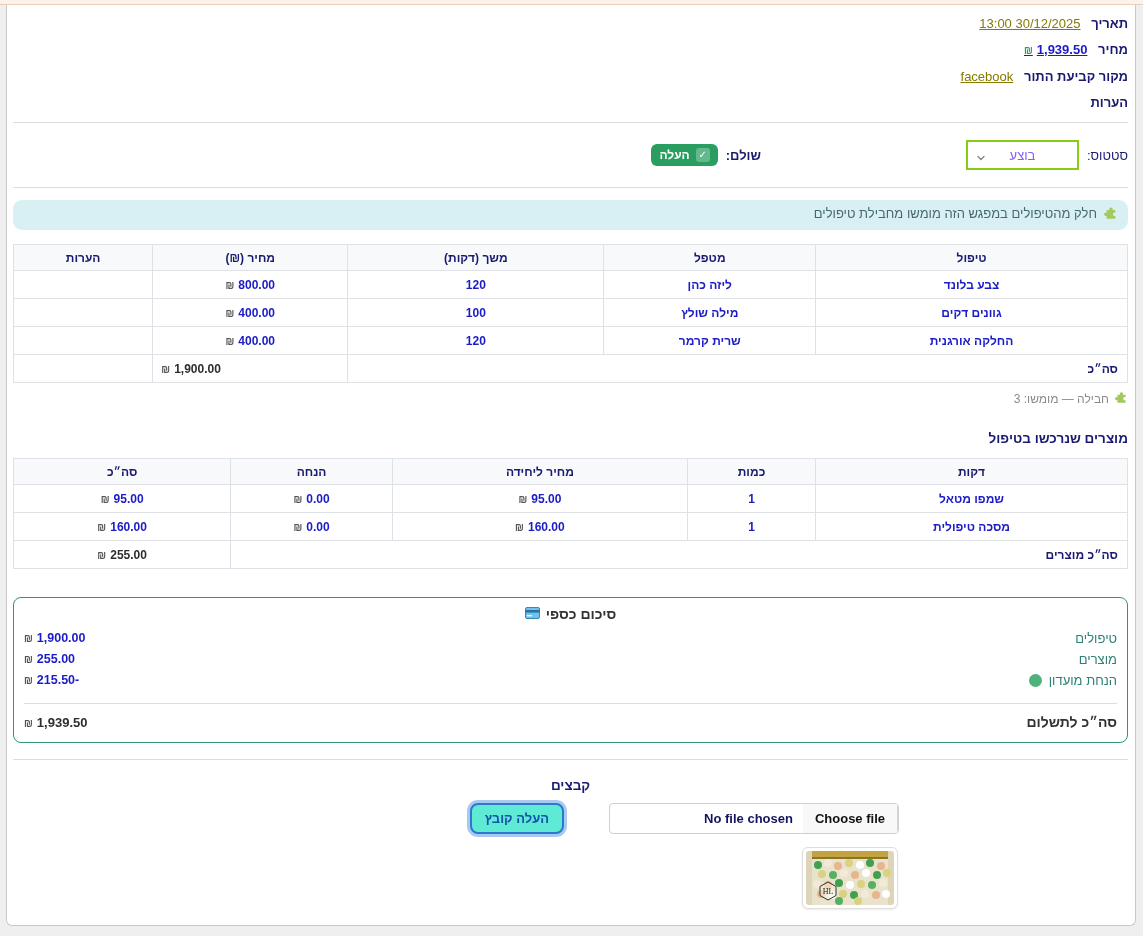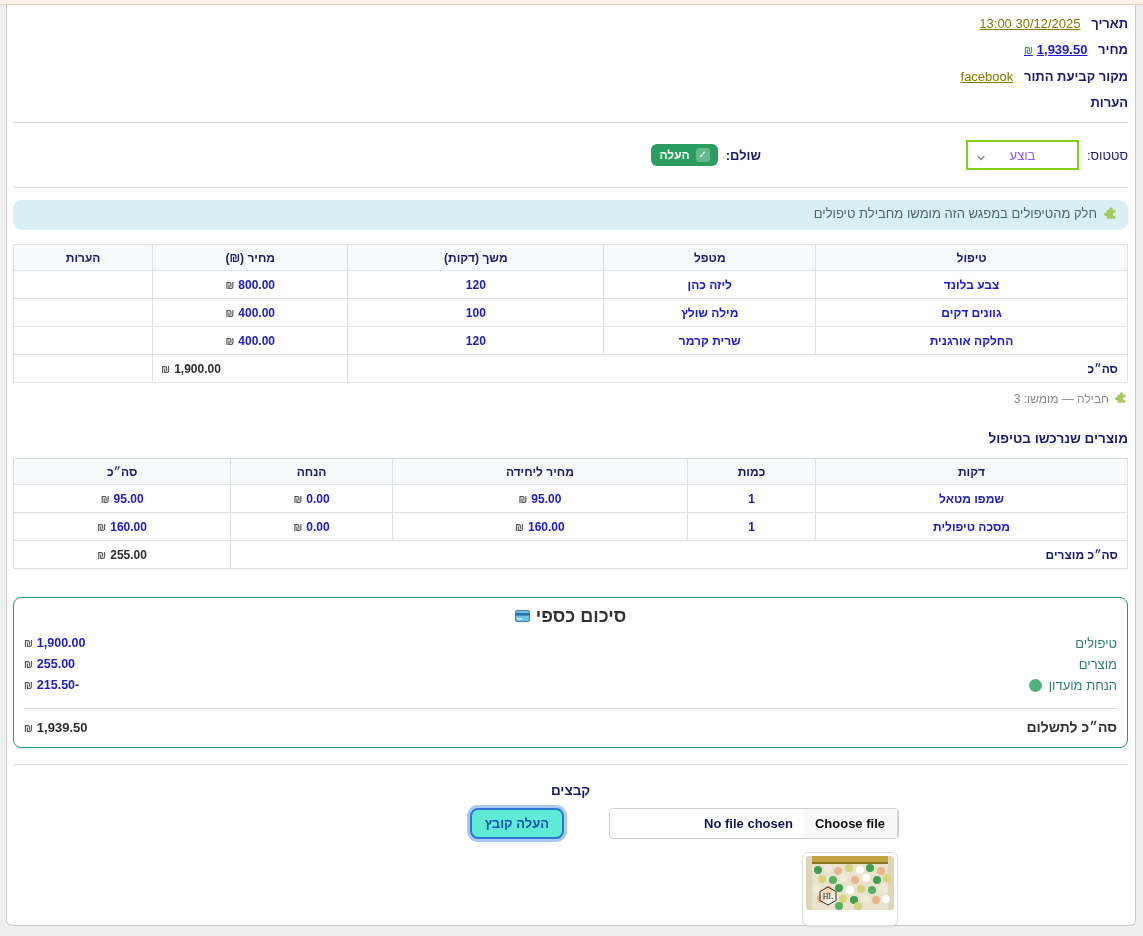--- a/index.html
+++ b/index.html
@@ -85,21 +85,21 @@
   .package-note {
     margin-top: 8px; font-size: 12px; color: #8a8a8a;
     display: flex; align-items: center; gap: 6px;
   }
 
   
   .summary-card {
     margin-top: 28px; border: 1px solid #2f9576; border-radius: 8px;
     background: #fff; padding: 8px 10px 12px;
   }
-  .summary-title { text-align: center; font-weight: bold; color: #333; font-size: 18px;
+  .summary-title { text-align: center; font-weight: bold; color: #333; font-size: 14px;
     display: flex; justify-content: center; align-items: flex-end; gap: 6px; margin-bottom: 6px; }
   .summary-row { display: flex; justify-content: space-between; align-items: center; line-height: 21px; }
   .summary-row .lbl { color: #2e8076; font-size: 13px; display: inline-flex; align-items: center; gap: 7px; }
   .green-dot { width: 13px; height: 13px; border-radius: 50%; background: #4db37a; display: inline-block; }
   .summary-divider { border: none; border-top: 1px solid #ddd; margin: 12px 0 10px; }
   .summary-total { display: flex; justify-content: space-between; align-items: center; }
   .summary-total .lbl { font-weight: bold; color: #333; font-size: 14px; }
   .summary-total .money { font-size: 13px; }
 
   
@@ -116,21 +116,21 @@
   }
   .no-file { display: flex; align-items: center; padding: 0 10px; font-weight: bold; color: #14145e; font-size: 13px; direction: ltr; }
   .upload-btn {
     background: #5eead4; color: #1254a8; font-weight: bold; font-size: 13px;
     border: 2px solid #2e76d2; border-radius: 8px; padding: 4px 13px; height: 31px;
     box-shadow: 0 0 0 3px #a9c9ef; cursor: pointer;
     font-family: "Liberation Sans", sans-serif;
   }
   .thumb-row { margin-top: 13px; margin-right: 230px; }
   .thumb-card {
-    width: 96px; height: 74px; border: 1px solid #ddd; border-radius: 6px; background: #fff;
+    width: 96px; height: 62px; border: 1px solid #ddd; border-radius: 6px; background: #fff;
     padding: 3px; box-shadow: 0 1px 2px rgba(0,0,0,0.08); cursor: pointer;
   }
   .thumb-card svg { display: block; border-radius: 3px; }
 </style>
 </head>
 <body>
 
 <div class="page">
   <div class="top-strip"></div>
 

